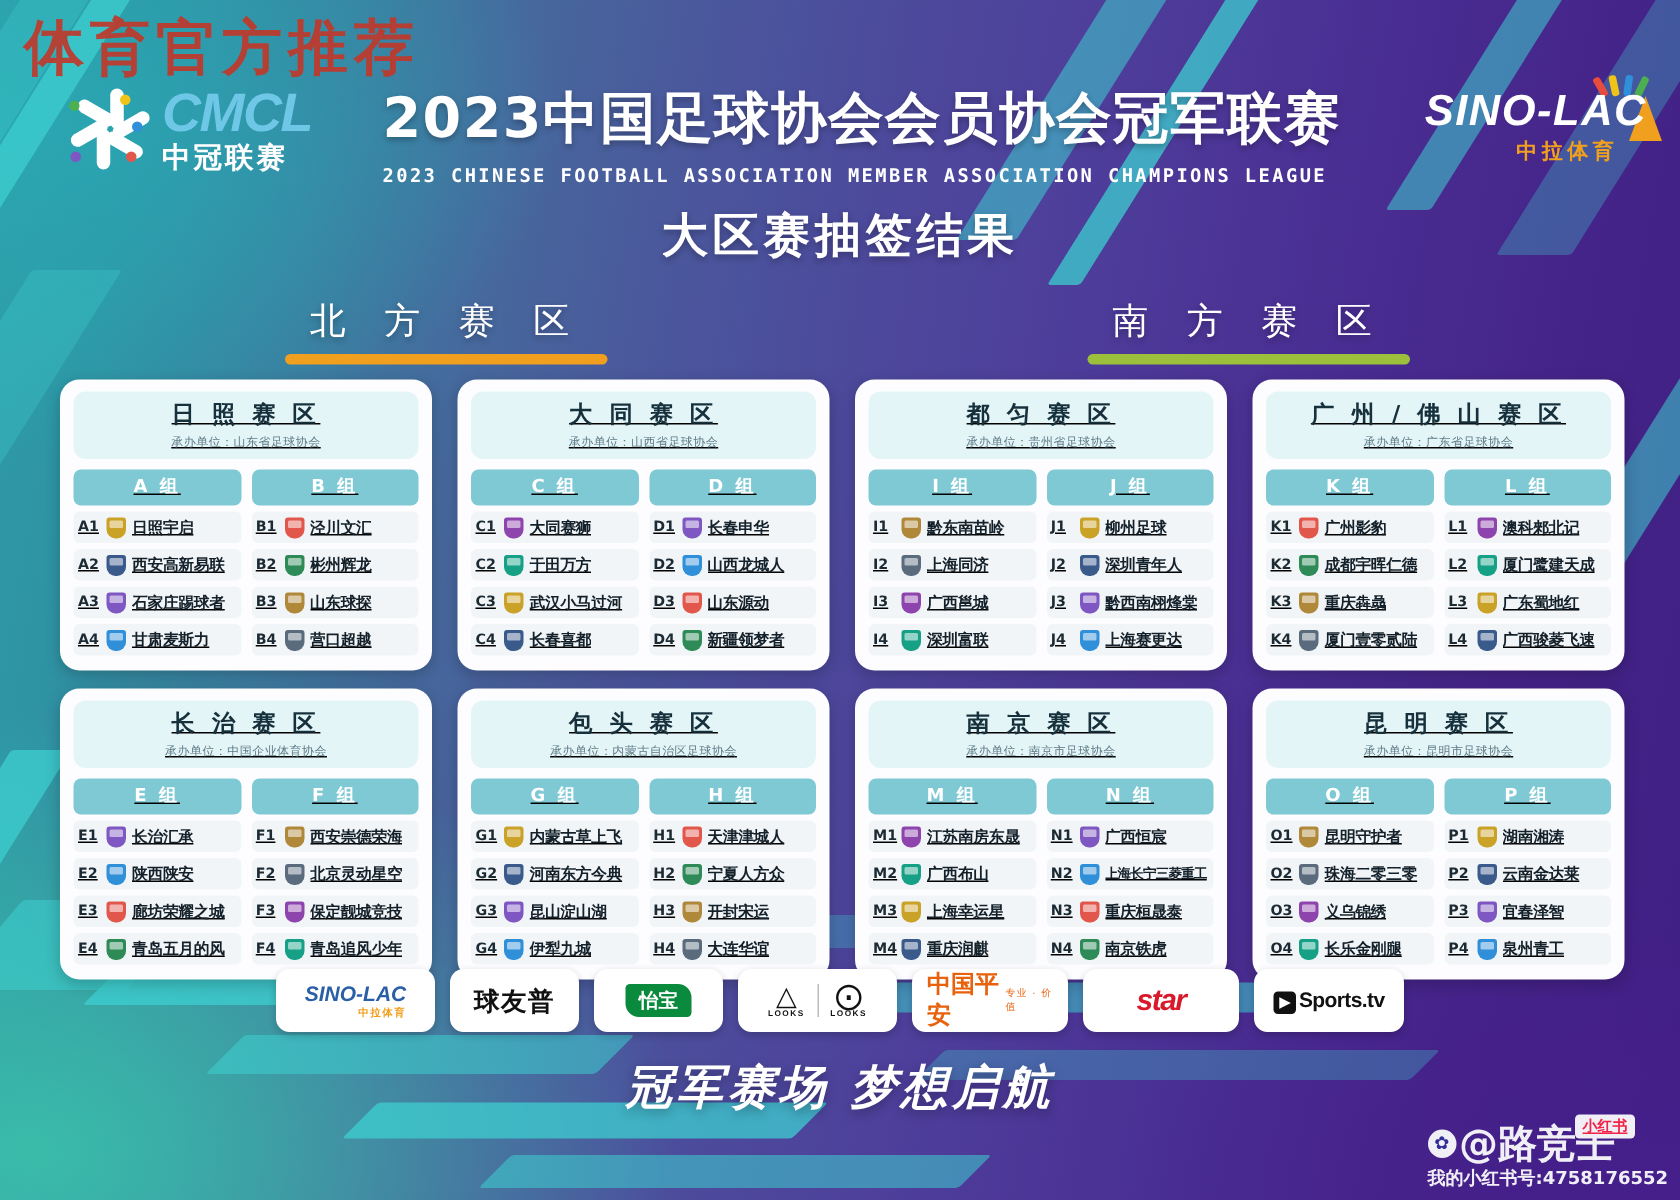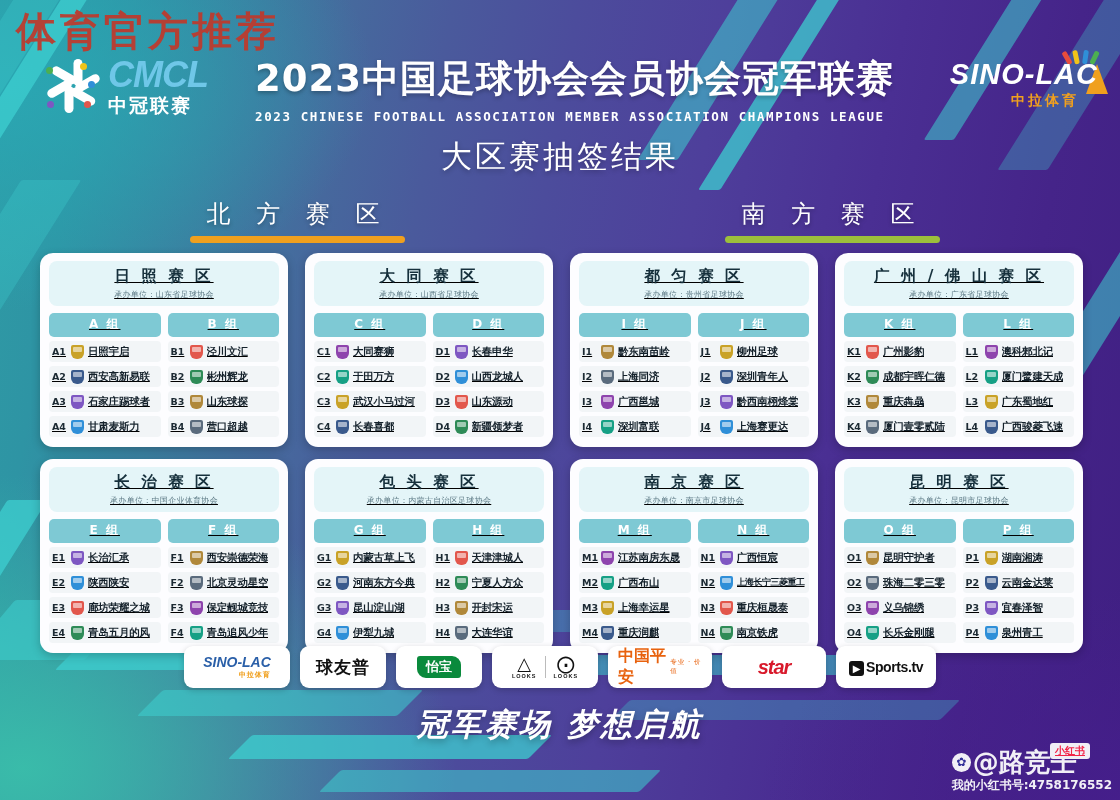--- a/index.html
+++ b/index.html
@@ -81,21 +81,21 @@
   .sino .flare i { position:absolute; width:5px; height:14px; border-radius:2px; transform-origin:50% 100%; bottom:0;}
   .sino .s2 { color:#f0a01e; font-size:14px; font-weight:bold; letter-spacing:3px; margin-top:1px; margin-left:42px; }
   .sino .wedge {
     position:absolute; left:136px; top:6px; width:0; height:0;
     border-left:11px solid transparent; border-right:11px solid transparent;
     border-bottom:30px solid #f0a01e;
   }
 
   .subtitle {
     position:absolute; left:0; top:136px; width:1120px; text-align:center;
-    color:#fff; font-size:31px; font-weight:normal; letter-spacing:3px;
+    color:#fff; font-size:31px; font-weight:bold; letter-spacing:3px;
     font-family:"DejaVu Sans", sans-serif;
     text-shadow:0 2px 5px rgba(0,0,0,.3);
   }
 
   
   .region { position:absolute; top:198px; text-align:center; }
   .region .label {
     color:#fff; font-size:24px; font-weight:normal; letter-spacing:9px;
     font-family:"DejaVu Sans", sans-serif;
     text-shadow:0 2px 4px rgba(0,0,0,.3);

